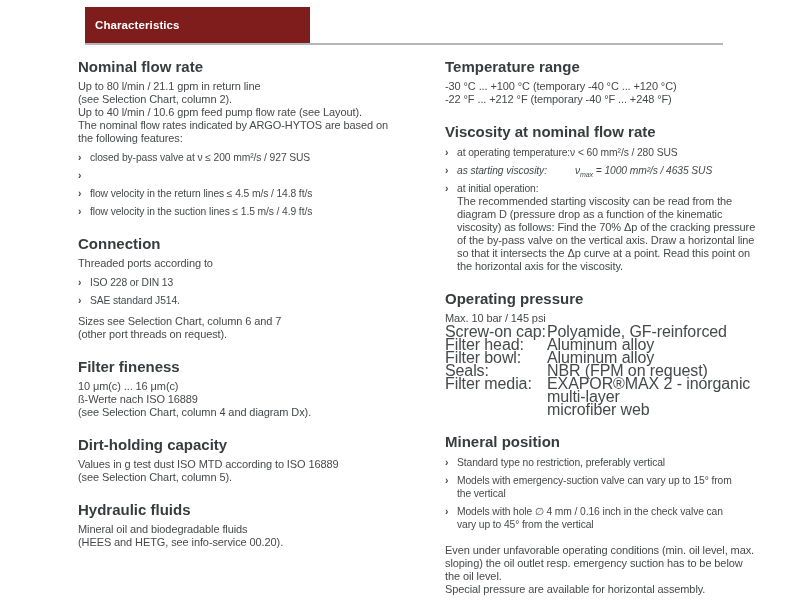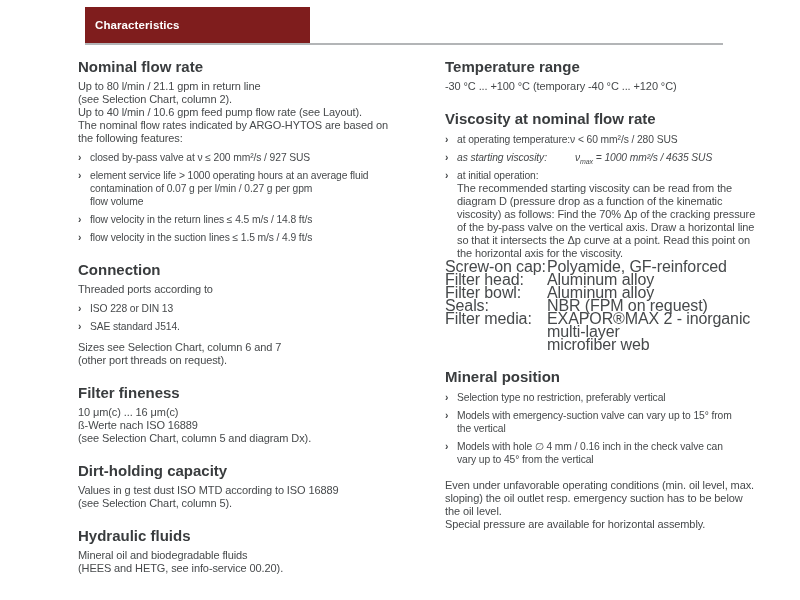--- a/index.html
+++ b/index.html
@@ -105,23 +105,20 @@
         <div class="line">(see Selection Chart, column 2).</div>
         <div class="line">Up to 40 l/min / 10.6 gpm feed pump flow rate (see Layout).</div>
         <div class="line">The nominal flow rates indicated by ARGO-HYTOS are based on
 the following features:</div>
         <div class="bullet">
           <span class="marker">›</span>
           <span class="bullet-text">closed by-pass valve at ν ≤ 200 mm²/s / 927 SUS</span>
         </div>
         <div class="bullet">
           <span class="marker">›</span>
-          <span class="bullet-text">element service life &gt; 1000 operating hours at an average fluid
-contamination of 0.07 g per l/min / 0.27 g per gpm
-flow volume</span>
         </div>
         <div class="bullet">
           <span class="marker">›</span>
           <span class="bullet-text">flow velocity in the return lines ≤ 4.5 m/s / 14.8 ft/s</span>
         </div>
         <div class="bullet">
           <span class="marker">›</span>
           <span class="bullet-text">flow velocity in the suction lines ≤ 1.5 m/s / 4.9 ft/s</span>
         </div>
       </section>
@@ -138,21 +135,21 @@
           <span class="bullet-text">SAE standard J514.</span>
         </div>
         <div class="line after-bullets">Sizes see Selection Chart, column 6 and 7</div>
         <div class="line">(other port threads on request).</div>
       </section>
 
       <section>
         <h3>Filter fineness</h3>
         <div class="line">10 μm(c) ... 16 μm(c)</div>
         <div class="line">ß-Werte nach ISO 16889</div>
-        <div class="line">(see Selection Chart, column 5 and diagram Dx).</div>
+        <div class="line">(see Selection Chart, column 4 and diagram Dx).</div>
       </section>
 
       <section>
         <h3>Dirt-holding capacity</h3>
         <div class="line">Values in g test dust ISO MTD according to ISO 16889</div>
         <div class="line">(see Selection Chart, column 5).</div>
       </section>
 
       <section>
         <h3>Hydraulic fluids</h3>
@@ -160,20 +157,21 @@
         <div class="line">(HEES and HETG, see info-service 00.20).</div>
       </section>
 
     </div>
 
     <div class="col-right">
 
       <section>
         <h3>Temperature range</h3>
         <div class="line">-30 °C ... +100 °C (temporary -40 °C ... +120 °C)</div>
+        <div class="line">-22 °F ... +212 °F (temporary -40 °F ... +248 °F)</div>
       </section>
 
       <section>
         <h3>Viscosity at nominal flow rate</h3>
         <div class="bullet">
           <span class="marker">›</span>
           <span class="bullet-text">at operating temperature:ν &lt; 60 mm²/s / 280 SUS</span>
         </div>
         <div class="bullet">
           <span class="marker">›</span>
@@ -187,20 +185,24 @@
           <span class="bullet-text">at initial operation:</span>
         </div>
         <div class="line indent">The recommended starting viscosity can be read from the
 diagram D (pressure drop as a function of the kinematic
 viscosity) as follows: Find the 70% Δp of the cracking pressure
 of the by-pass valve on the vertical axis. Draw a horizontal line
 so that it intersects the Δp curve at a point. Read this point on
 the horizontal axis for the viscosity.</div>
       </section>
 
+      <section>
+        <h3>Operating pressure</h3>
+        <div class="line">Max. 10 bar / 145 psi</div>
+      </section>
 
       <section>
         <div class="mat-row">
           <span class="mat-label">Screw-on cap:</span>
           <span class="mat-value">Polyamide, GF-reinforced</span>
         </div>
         <div class="mat-row">
           <span class="mat-label">Filter head:</span>
           <span class="mat-value">Aluminum alloy</span>
         </div>
@@ -216,21 +218,21 @@
           <span class="mat-label">Filter media:</span>
           <span class="mat-value">EXAPOR®MAX 2 - inorganic multi-layer
 microfiber web</span>
         </div>
       </section>
 
       <section>
         <h3>Mineral position</h3>
         <div class="bullet">
           <span class="marker">›</span>
-          <span class="bullet-text">Selection type no restriction, preferably vertical</span>
+          <span class="bullet-text">Standard type no restriction, preferably vertical</span>
         </div>
         <div class="bullet">
           <span class="marker">›</span>
           <span class="bullet-text">Models with emergency-suction valve can vary up to 15° from
 the vertical</span>
         </div>
         <div class="bullet">
           <span class="marker">›</span>
           <span class="bullet-text">Models with hole ∅ 4 mm / 0.16 inch in the check valve can
 vary up to 45° from the vertical</span>

